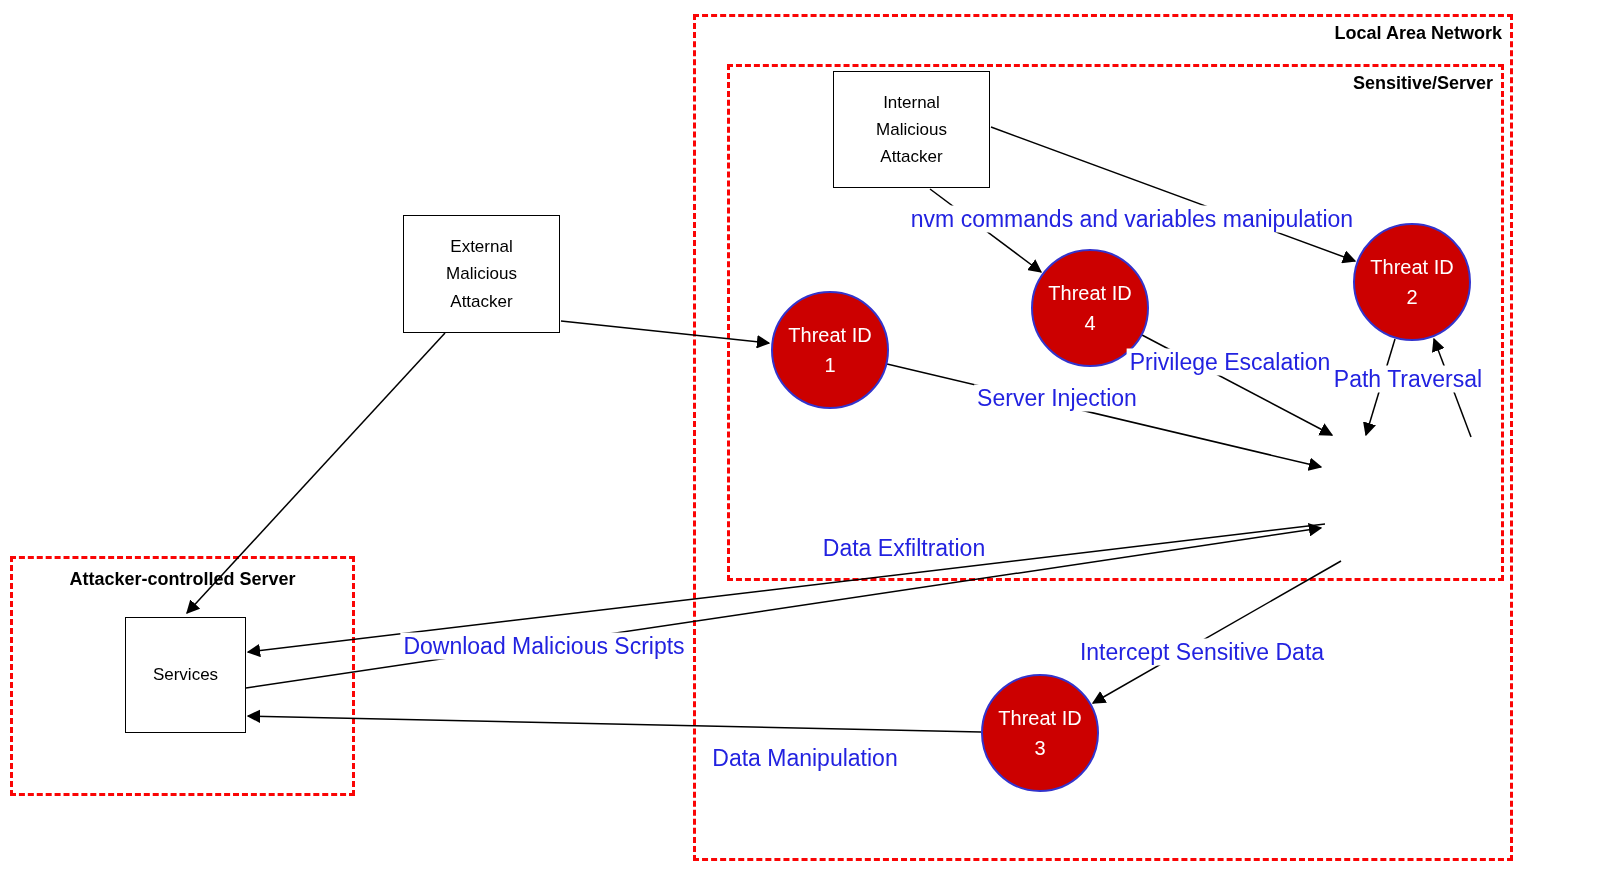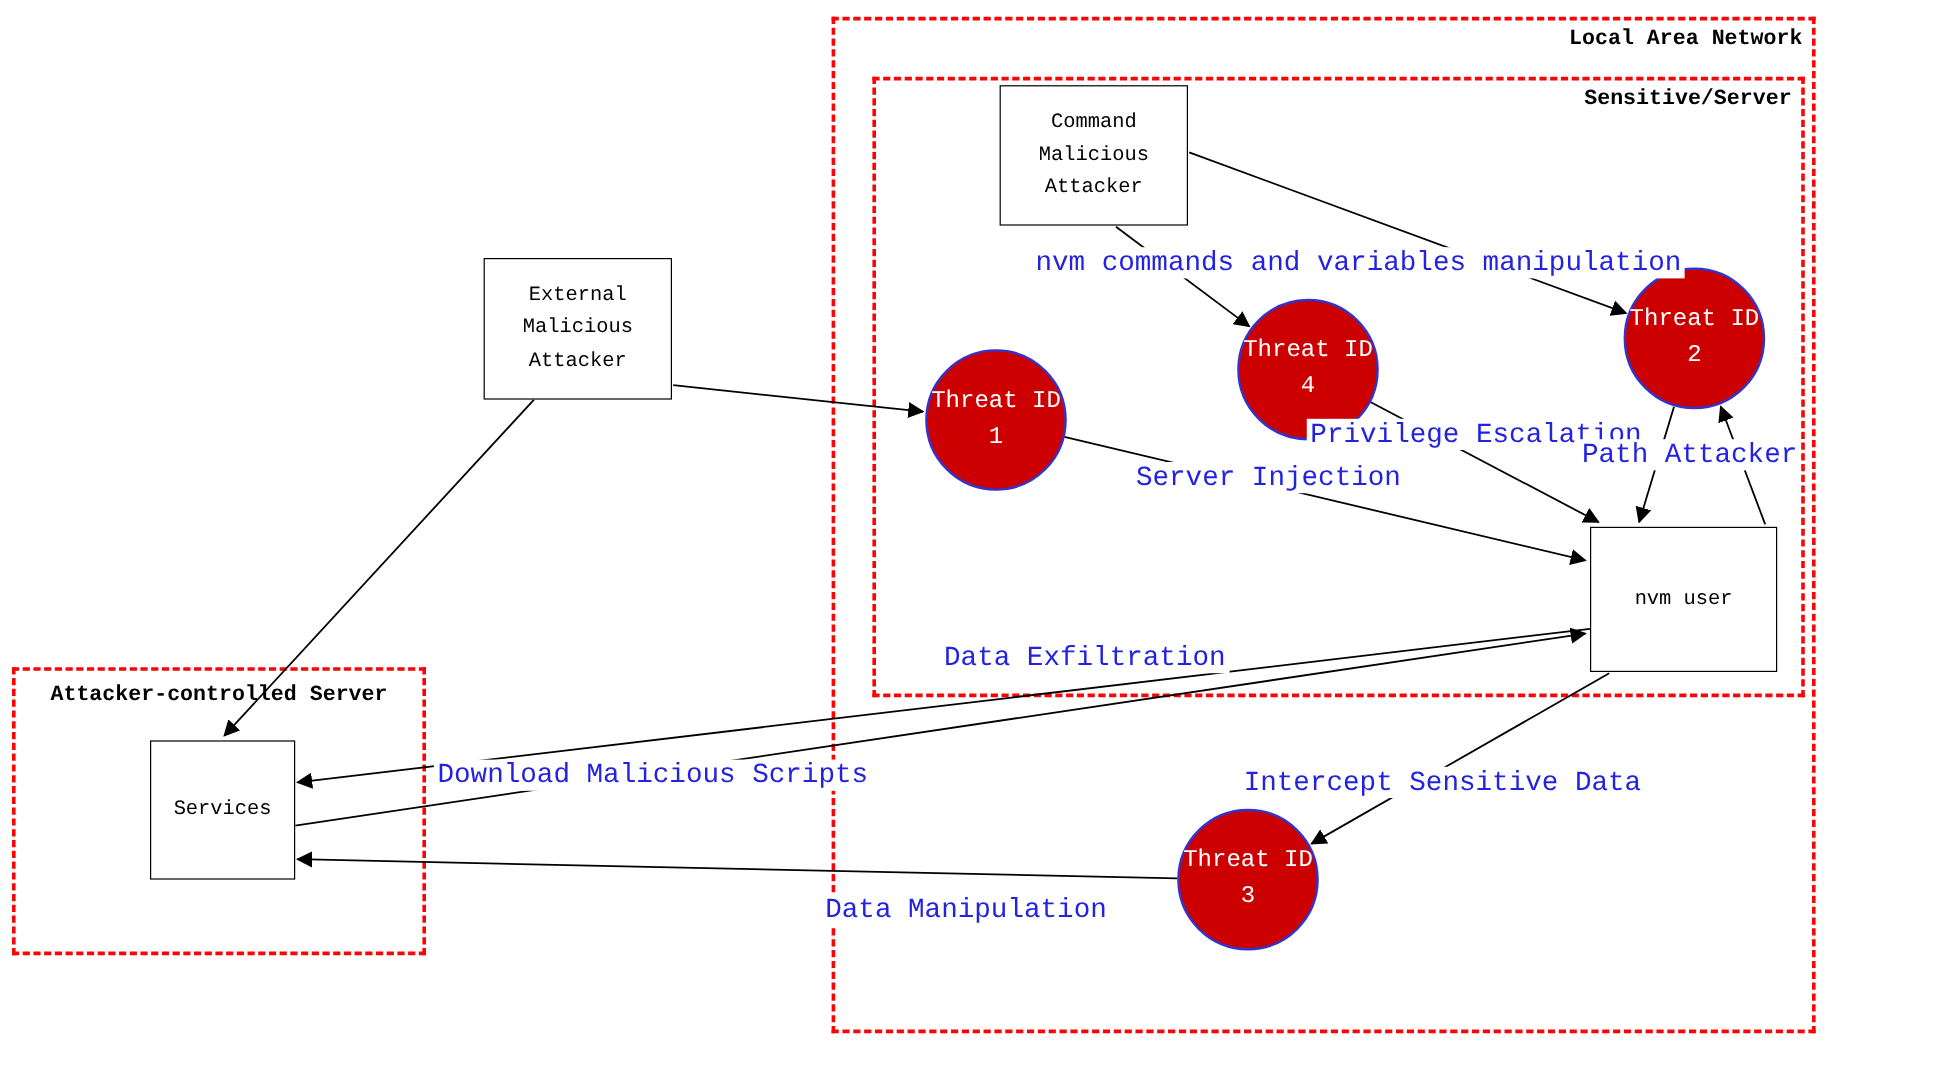--- a/index.html
+++ b/index.html
@@ -1,21 +1,21 @@
 <!DOCTYPE html>
 <html><head>
 <meta charset="utf-8">
 <style>
   html, body { margin: 0; padding: 0; background: #ffffff; }
   .canvas {
     position: relative;
     width: 1614px;
     height: 896px;
     background: #ffffff;
-    font-family: Liberation Mono, monospace;
+    font-family: Liberation Sans, sans-serif;
     overflow: hidden;
   }
   .container-box {
     position: absolute;
     border: 3px dashed #fa0505;
     box-sizing: border-box;
     z-index: 1;
   }
   .container-label {
     position: absolute;
@@ -101,34 +101,31 @@
     <line class="arrow-line" x1="1142" y1="335" x2="1332" y2="435" marker-end="url(#arrowhead)"></line>
     <line class="arrow-line" x1="1395" y1="339" x2="1366" y2="435" marker-end="url(#arrowhead)"></line>
     <line class="arrow-line" x1="1471" y1="437" x2="1434" y2="339" marker-end="url(#arrowhead)"></line>
     <line class="arrow-line" x1="1325" y1="524" x2="248" y2="652" marker-end="url(#arrowhead)"></line>
     <line class="arrow-line" x1="246" y1="688" x2="1321" y2="528" marker-end="url(#arrowhead)"></line>
     <line class="arrow-line" x1="1341" y1="561" x2="1093" y2="703" marker-end="url(#arrowhead)"></line>
     <line class="arrow-line" x1="981" y1="732" x2="248" y2="716" marker-end="url(#arrowhead)"></line>
   </svg>
 
   <div class="node-box" style="left:833px; top:71px; width:157px; height:117px;">
-    <span>Command</span>
+    <span>Internal</span>
     <span>Malicious</span>
     <span>Attacker</span>
   </div>
 
   <div class="node-box" style="left:403px; top:215px; width:157px; height:118px;">
     <span>External</span>
     <span>Malicious</span>
     <span>Attacker</span>
   </div>
 
-  <div class="node-box" style="left:1325px; top:439px; width:156px; height:121px;">
-    <span>nvm user</span>
-  </div>
 
   <div class="node-box" style="left:125px; top:617px; width:121px; height:116px;">
     <span>Services</span>
   </div>
 
   <div class="threat-circle" style="left:771px; top:291px;">
     <span>Threat ID</span>
     <span>1</span>
   </div>
 
@@ -142,20 +139,20 @@
     <span>2</span>
   </div>
 
   <div class="threat-circle" style="left:981px; top:674px;">
     <span>Threat ID</span>
     <span>3</span>
   </div>
 
   <div class="flow-label" style="left:1132px; top:219px;">nvm commands and variables manipulation</div>
   <div class="flow-label" style="left:1230px; top:362px;">Privilege Escalation</div>
-  <div class="flow-label" style="left:1408px; top:379px;">Path Attacker</div>
+  <div class="flow-label" style="left:1408px; top:379px;">Path Traversal</div>
   <div class="flow-label" style="left:1057px; top:398px;">Server Injection</div>
   <div class="flow-label" style="left:904px; top:548px;">Data Exfiltration</div>
   <div class="flow-label" style="left:544px; top:646px;">Download Malicious Scripts</div>
   <div class="flow-label" style="left:1202px; top:652px;">Intercept Sensitive Data</div>
   <div class="flow-label" style="left:805px; top:758px;">Data Manipulation</div>
 
 </div>
 
 </body></html>

